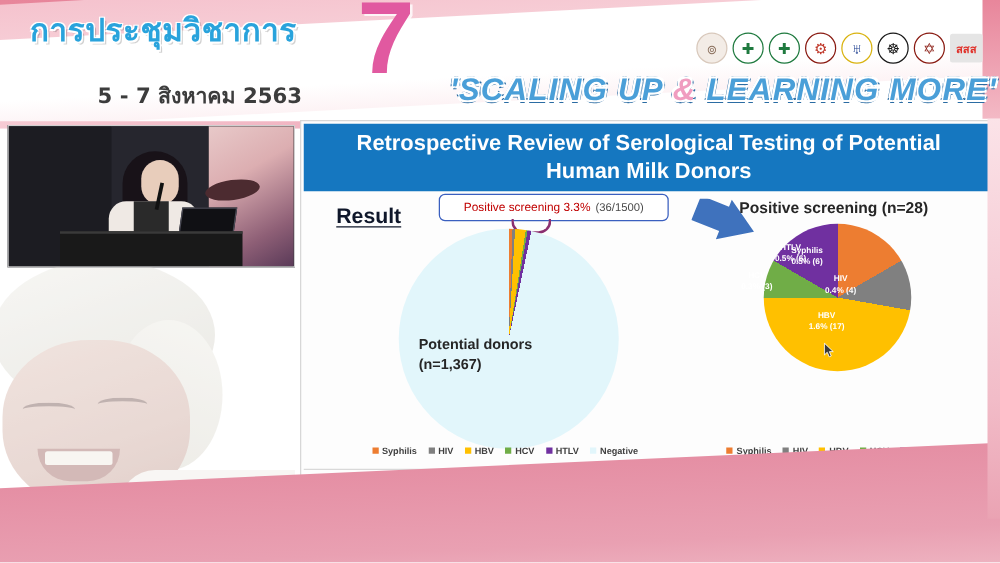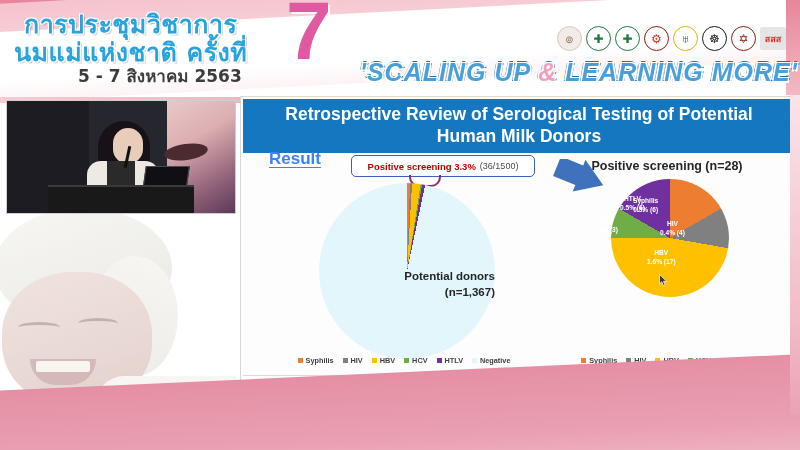--- a/index.html
+++ b/index.html
@@ -91,44 +91,44 @@
     background:#f4f2ee;}
 
   
   .slide{position:absolute;left:240px;top:96px;width:556px;height:310px;background:#fdfdfd;
     border:1px solid #d7d7d7;}
   .slide-title{position:absolute;left:2px;top:2px;width:552px;height:54px;background:#1577c0;
     display:flex;align-items:center;justify-content:center;text-align:center;}
   .slide-title span{color:#fff;font-size:17.5px;font-weight:bold;line-height:1.25;
     padding:0 18px;}
 
-  .result-lbl{position:absolute;left:28px;top:52px;font-size:17px;font-weight:bold;color:#3b82f6;
+  .result-lbl{position:absolute;left:28px;top:66px;font-size:17px;font-weight:bold;color:#0f172a;
     text-decoration:underline;text-underline-offset:3px;}
 
   .callout{position:absolute;left:110px;top:58px;width:182px;height:20px;border:1.6px solid #3a5fbf;
     border-radius:5px;background:#fff;display:flex;align-items:center;justify-content:center;gap:4px;
     white-space:nowrap;}
-  .callout .ca-red{color:#c00000;font-size:9.5px;font-weight:bold;}
+  .callout .ca-red{color:#c00000;font-size:9.5px;font-weight:normal;}
   .callout .ca-gry{color:#4a4a4a;font-size:9px;}
   .ca-brace{position:absolute;left:168px;top:78px;width:28px;height:10px;
     border:2px solid #8b2f6f;border-top:none;border-radius:0 0 10px 10px;}
 
   .bigarrow{position:absolute;left:312px;top:62px;width:54px;height:46px;}
 
   
   .pieL-wrap{position:absolute;left:78px;top:86px;width:176px;height:176px;}
   .pieL{position:absolute;inset:0;border-radius:50%;
     background:conic-gradient(
       #ed7d31 0deg 1.98deg,
       #808080 1.98deg 3.30deg,
       #ffc000 3.30deg 8.91deg,
       #70ad47 8.91deg 9.90deg,
       #7030a0 9.90deg 11.88deg,
       #e2f6fb 11.88deg 360deg);}
-  .pieL-lbl{position:absolute;left:0;top:86px;width:176px;text-align:right;
+  .pieL-lbl{position:absolute;left:16px;top:86px;width:176px;text-align:left;
     font-size:11.5px;font-weight:bold;color:#262626;line-height:1.35;}
 
   .legendL{position:absolute;left:38px;top:259px;width:250px;display:flex;
     align-items:center;justify-content:center;gap:9px;}
   .legendR{position:absolute;left:312px;top:259px;width:222px;display:flex;
     align-items:center;justify-content:center;gap:9px;}
   .lgi{display:flex;align-items:center;gap:3px;font-size:7.3px;color:#3f3f3f;font-weight:bold;white-space:nowrap;}
   .lgsw{width:5px;height:5px;display:inline-block;}
 
   
@@ -174,21 +174,20 @@
 <div id="root">
 
   <div class="banner">
     <div class="band-top"></div>
     <div class="band-diag"></div>
     <div class="band-diag2"></div>
     <div class="band-right"></div>
     <div class="band-bot"></div>
 
     <div class="th-line1">การประชุมวิชาการ</div>
-    <div class="th-line2">นมแม่แห่งชาติ ครั้งที่</div>
     <div class="th-date">5 - 7 สิงหาคม 2563</div>
     <div class="big7">7</div>
 
     <div class="tagline"><span>'SCALING UP </span><span class="amp">&amp;</span><span> LEARNING MORE'</span></div>
 
     <div class="logos">
       <div class="logo lg1">
           <span>๏</span>
         </div>
       <div class="logo lg2">

